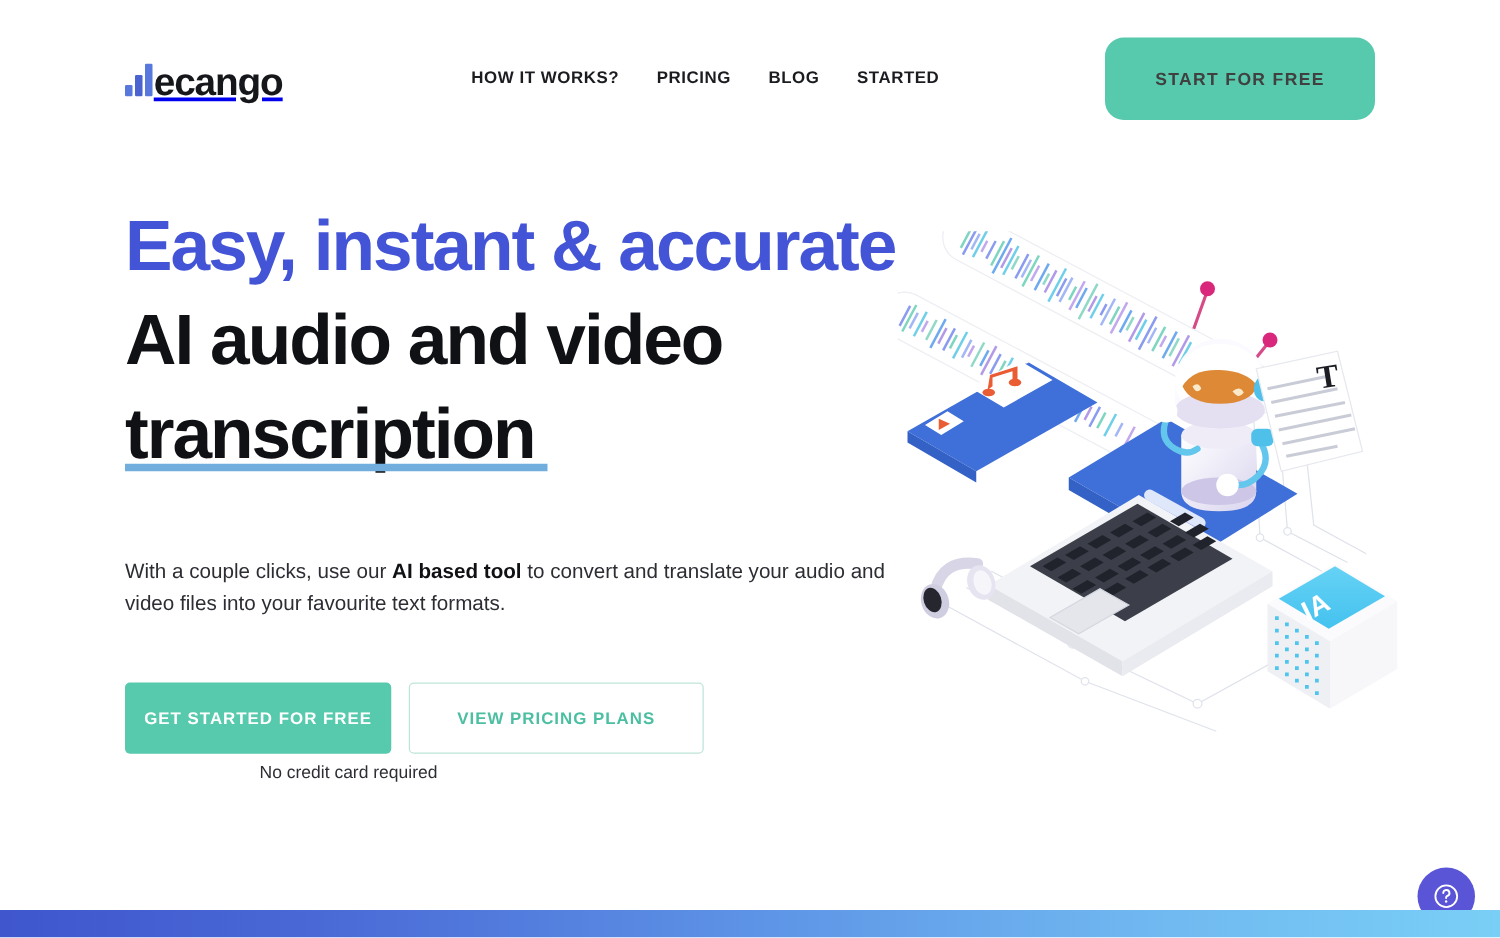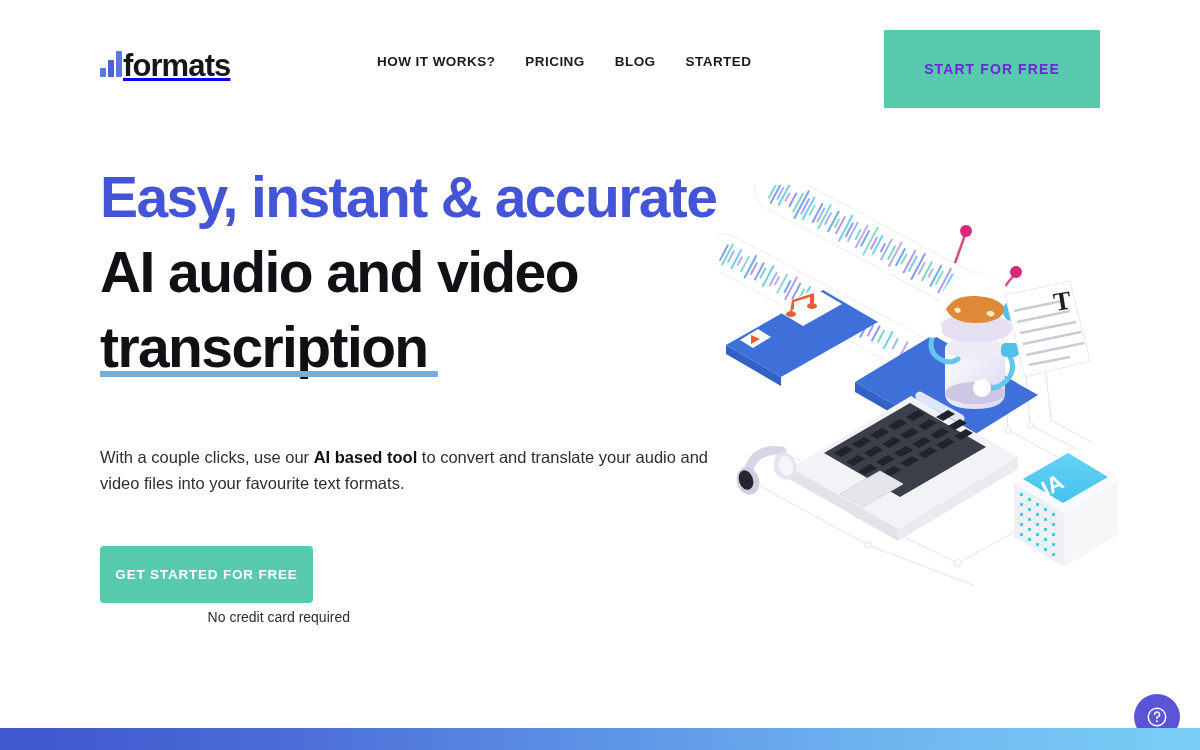--- a/index.html
+++ b/index.html
@@ -35,22 +35,22 @@
     display: flex; align-items: center; gap: 0;
   }
   .nav a {
     font-size: 13.5px; font-weight: 600; color: #1b1c20;
     letter-spacing: 0.45px; text-decoration: none; white-space: nowrap;
   }
   .nav a + a { margin-left: 30px; }
 
   .btn-start {
     position: absolute; right: 100px; top: 30px;
-    width: 216px; height: 78px; border: none; border-radius: 0;
-    background: #57c9ac; color: #6d28d9;
+    width: 216px; height: 66px; border: none; border-radius: 15px;
+    background: #57c9ac; color: #404040;
     font-size: 14px; font-weight: 700; letter-spacing: 1.1px;
     font-family: "Liberation Sans", sans-serif; cursor: pointer;
   }
 
   
   .hero-left { position: absolute; left: 100px; top: 160px; width: 640px; }
   .headline {
     font-size: 57px; line-height: 75px; font-weight: 700;
     letter-spacing: -1.6px; color: #101114;
   }
@@ -111,21 +111,21 @@
 <div class="page">
 
   <div class="header">
 
     <a class="logo" href="#">
       <span class="logo-bars">
         <i></i>
           <i></i>
           <i></i>
       </span>
-      <span class="logo-word">formats</span>
+      <span class="logo-word">ecango</span>
     </a>
 
     <nav class="nav">
       <a href="#">HOW IT WORKS?</a>
       <a href="#">PRICING</a>
       <a href="#">BLOG</a>
       <a href="#">STARTED</a>
     </nav>
 
     <button class="btn-start">START FOR FREE</button>
@@ -139,20 +139,21 @@
     </h1>
     <div class="underline"></div>
   </div>
 
   <p class="subtitle">
     <span>With a couple clicks, use our </span><b>AI based tool</b><span> to convert and translate your audio and video files into your favourite text formats.</span>
   </p>
 
   <div class="actions">
     <button class="btn-primary">GET STARTED FOR FREE</button>
+    <button class="btn-secondary">VIEW PRICING PLANS</button>
   </div>
 
   <div class="note">No credit card required</div>
 
   <div class="illus">
     <svg viewBox="0 0 400 410" xmlns="http://www.w3.org/2000/svg">
       <defs>
         <linearGradient id="robBody" x1="0" y1="0" x2="1" y2="1">
           <stop offset="0%" stop-color="#ffffff"></stop>
             <stop offset="100%" stop-color="#d9d4ee"></stop>

